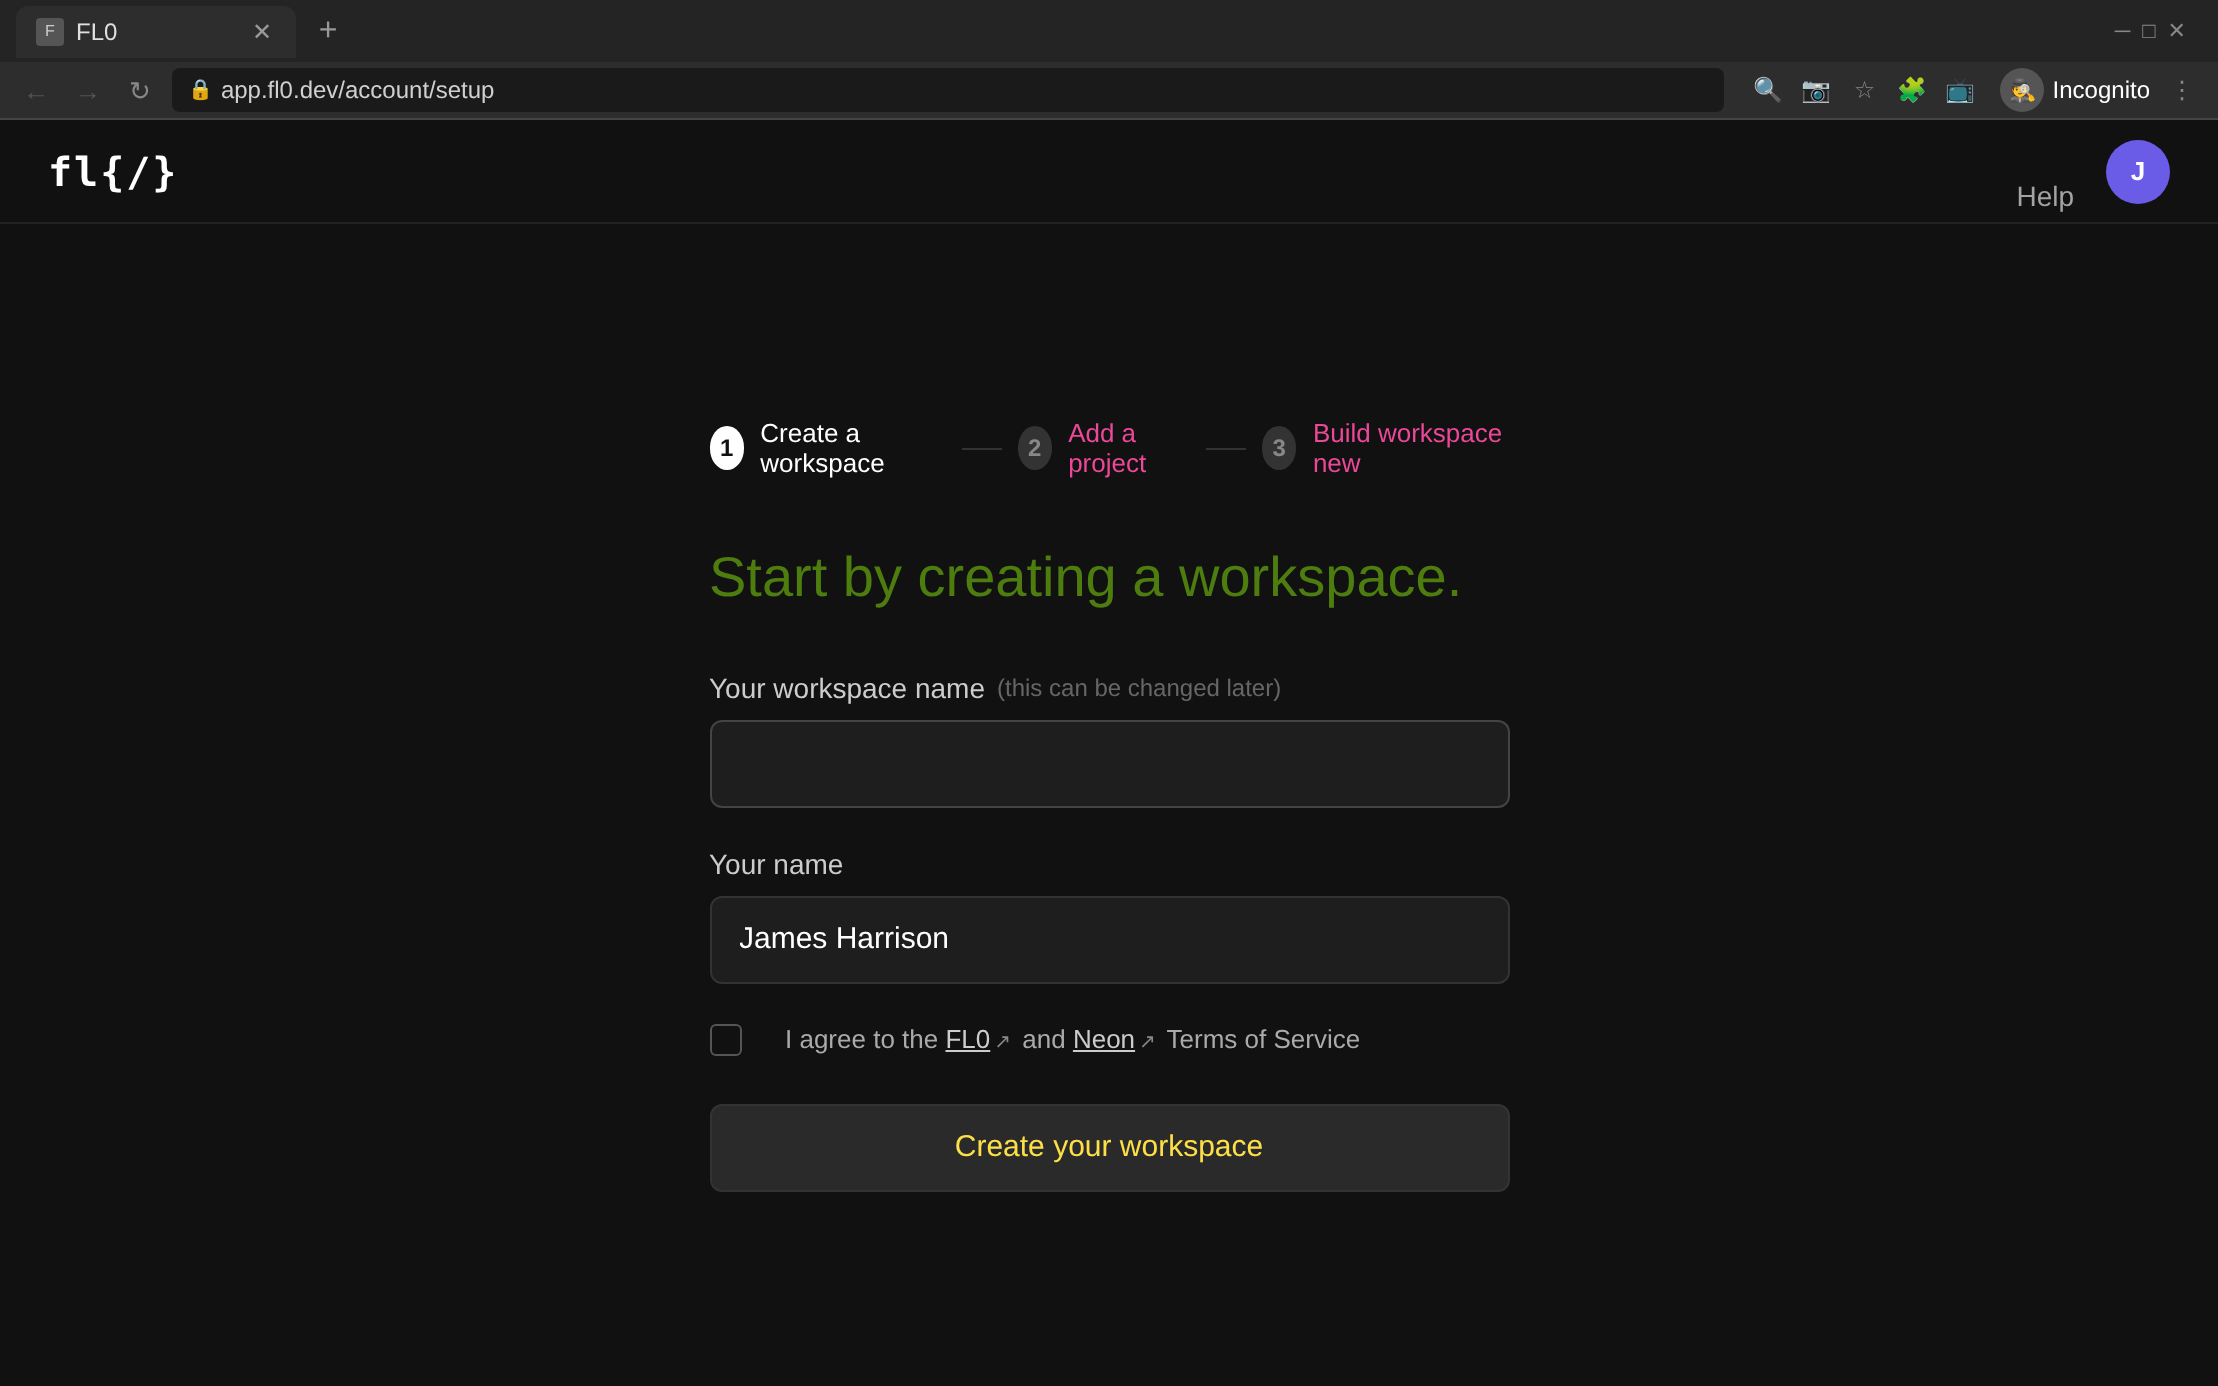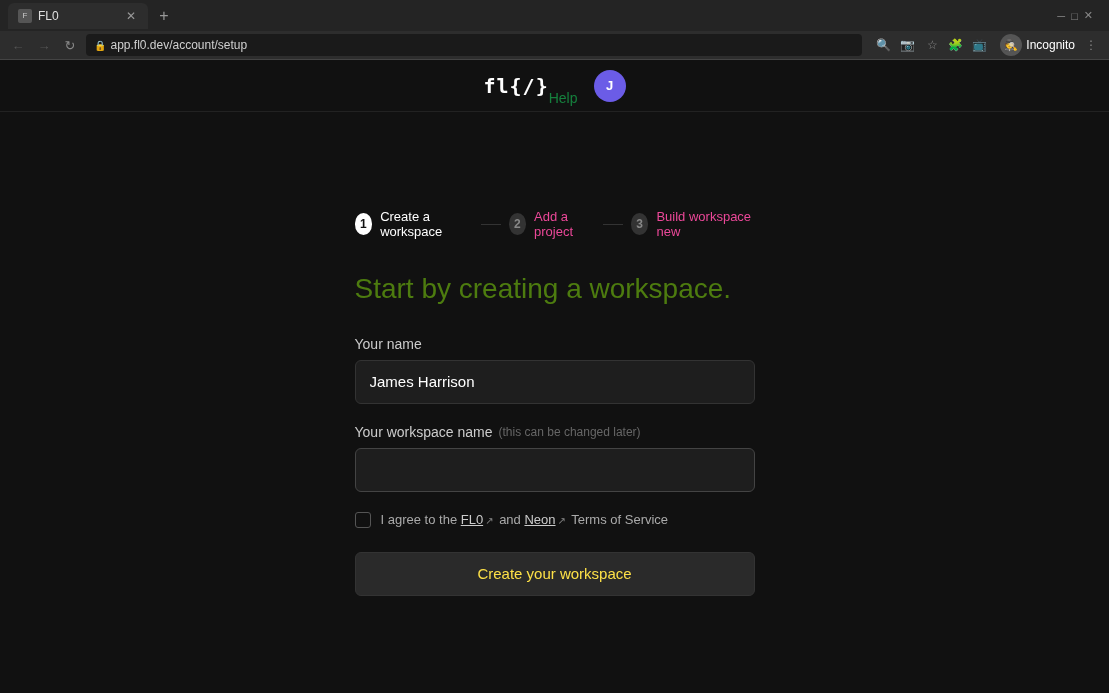--- a/index.html
+++ b/index.html
@@ -185,42 +185,42 @@
       display: flex;
       flex-direction: column;
     }
 
     
     .navbar {
       height: 52px;
       background: #111111;
       display: flex;
       align-items: center;
-      justify-content: center;
+      justify-content: space-between;
       padding: 0 24px;
       border-bottom: 1px solid #222;
     }
 
     .logo {
       font-size: 20px;
       font-weight: 700;
       color: #ffffff;
       letter-spacing: 1px;
       font-family: monospace;
     }
 
     .navbar-right {
       display: flex;
       align-items: center;
       gap: 16px;
     }
 
     .help-link {
       font-size: 14px;
-      color: #15803d;
+      color: #a3a3a3;
       cursor: pointer;
       text-decoration: none;
       margin-top: 24px;
     }
 
     .user-avatar {
       width: 32px;
       height: 32px;
       background: #6b5ce7;
       border-radius: 50%;
@@ -339,21 +339,21 @@
     }
 
     .form-input.cursor-active {
       border-color: #444;
     }
 
     
     .checkbox-group {
       display: flex;
       align-items: center;
-      gap: 10px;
+      gap: 22px;
       margin-bottom: 24px;
     }
 
     .checkbox {
       width: 16px;
       height: 16px;
       border: 1.5px solid #555;
       border-radius: 3px;
       background: transparent;
       cursor: pointer;
@@ -457,31 +457,31 @@
         <div class="step">
           <div class="step-number inactive">3</div>
           <span class="step-label inactive">Build workspace new</span>
         </div>
       </div>
 
       <h1 class="page-title">Start by creating a workspace.</h1>
 
       <div class="form-group">
         <div class="form-label">
-          <span>Your name</span>
-        </div>
-        <input type="text" class="form-input" value="James Harrison" style="">
-      </div>
-
-      <div class="form-group">
-        <div class="form-label">
           <span>Your workspace name</span>
           <span class="form-label-hint">(this can be changed later)</span>
         </div>
         <input type="text" class="form-input cursor-active" style="">
+      </div>
+
+      <div class="form-group">
+        <div class="form-label">
+          <span>Your name</span>
+        </div>
+        <input type="text" class="form-input" value="James Harrison" style="">
       </div>
 
       <div class="checkbox-group">
         <div class="checkbox"></div>
         <span class="checkbox-label">
           <span>I agree to the </span><span class="link-text">FL0</span><span style="font-size:10px;margin:0 2px;color:#888;">↗</span><span> and </span><span class="link-text">Neon</span><span style="font-size:10px;margin:0 2px;color:#888;">↗</span><span> Terms of Service</span>
         </span>
       </div>
 
       <button class="submit-btn">

